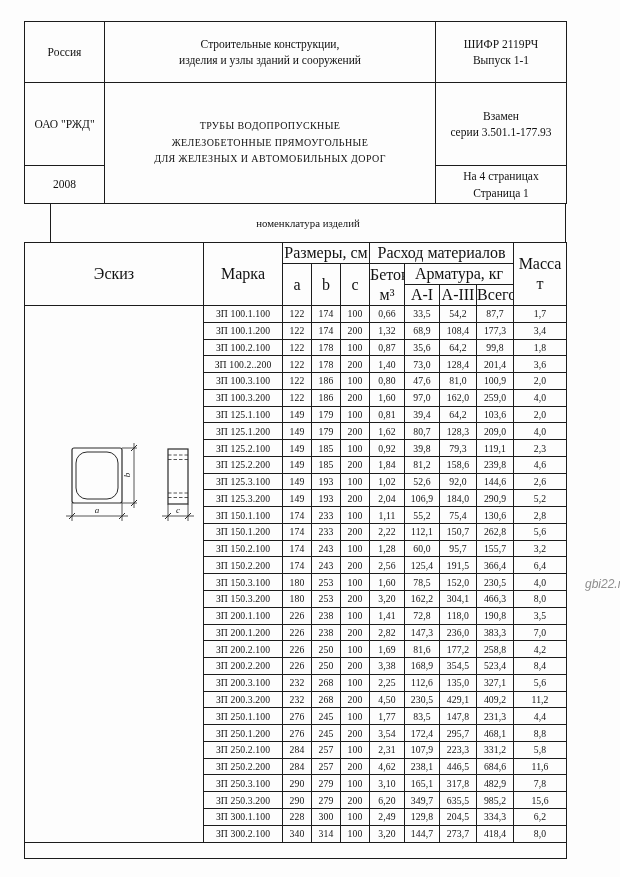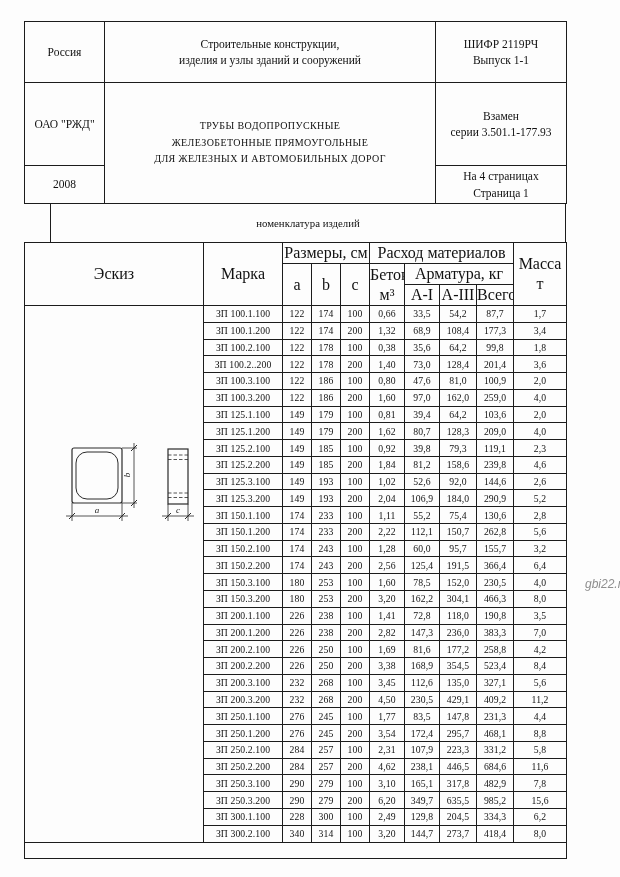--- a/index.html
+++ b/index.html
@@ -179,21 +179,21 @@
           <td class="num">68,9</td>
           <td class="num">108,4</td>
           <td class="num">177,3</td>
           <td class="num">3,4</td>
         </tr>
         <tr>
           <td class="mark">ЗП 100.2.100</td>
           <td class="num">122</td>
           <td class="num">178</td>
           <td class="num">100</td>
-          <td class="num">0,38</td>
+          <td class="num">0,87</td>
           <td class="num">35,6</td>
           <td class="num">64,2</td>
           <td class="num">99,8</td>
           <td class="num">1,8</td>
         </tr>
         <tr>
           <td class="mark">ЗП 100.2..200</td>
           <td class="num">122</td>
           <td class="num">178</td>
           <td class="num">200</td>
@@ -399,21 +399,21 @@
           <td class="num">168,9</td>
           <td class="num">354,5</td>
           <td class="num">523,4</td>
           <td class="num">8,4</td>
         </tr>
         <tr>
           <td class="mark">ЗП 200.3.100</td>
           <td class="num">232</td>
           <td class="num">268</td>
           <td class="num">100</td>
-          <td class="num">3,45</td>
+          <td class="num">2,25</td>
           <td class="num">112,6</td>
           <td class="num">135,0</td>
           <td class="num">327,1</td>
           <td class="num">5,6</td>
         </tr>
         <tr>
           <td class="mark">ЗП 200.3.200</td>
           <td class="num">232</td>
           <td class="num">268</td>
           <td class="num">200</td>

